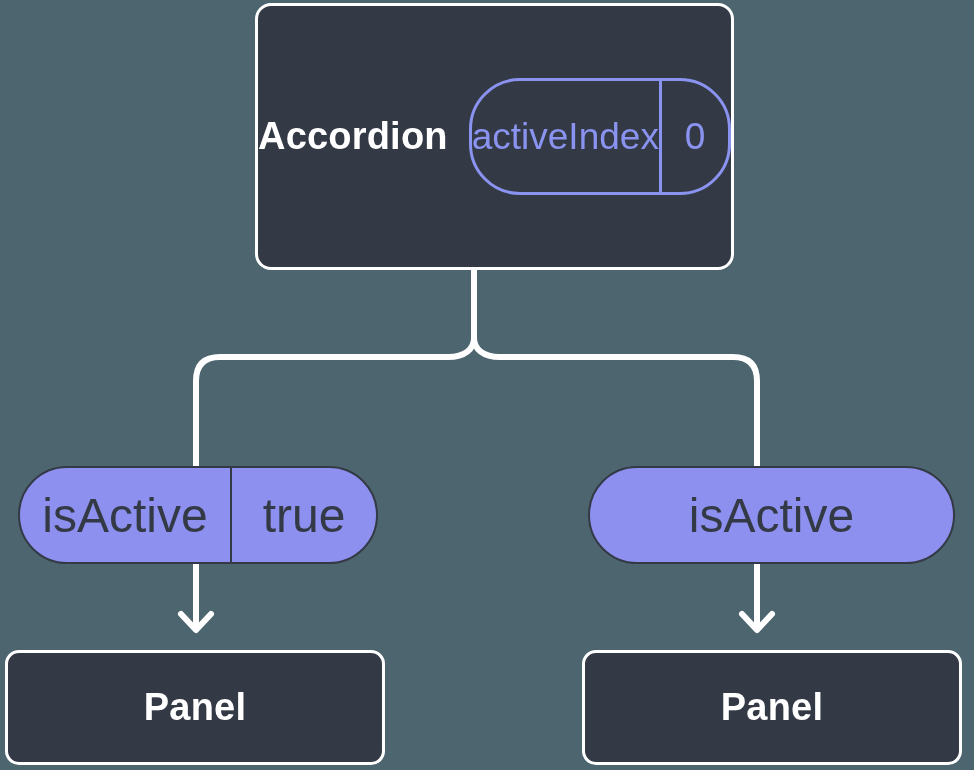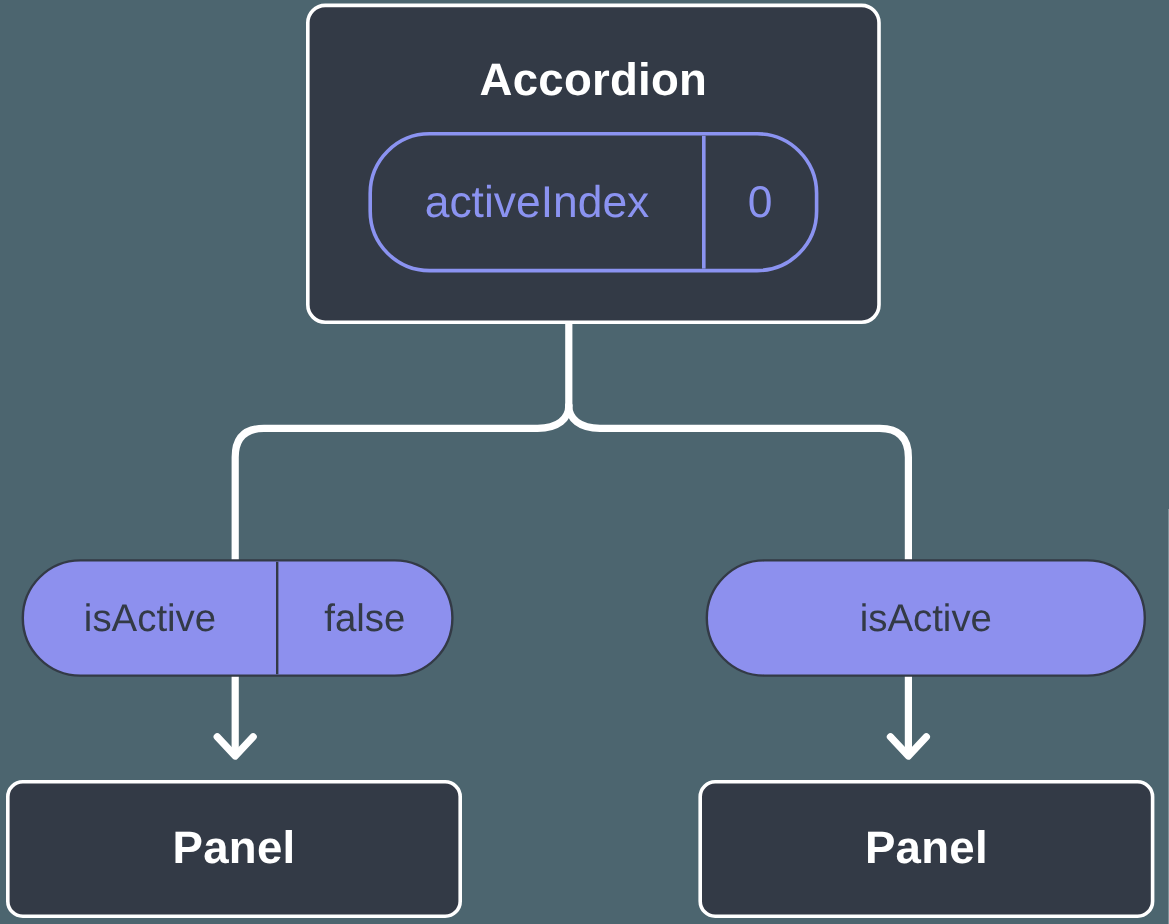--- a/index.html
+++ b/index.html
@@ -44,21 +44,21 @@
     font-weight: 600;
     letter-spacing: 0.2px;
     white-space: nowrap;
   }
 
   
   .root-node {
     left: 255px; top: 3px;
     width: 479px; height: 267px;
     border-radius: 16px;
-    flex-direction: column;
+    flex-direction: row;
     gap: 21px;
   }
   .state-pill {
     box-sizing: border-box;
     width: 375px; height: 117px;
     border: 3px solid var(--prop-purple, #8B93F1);
     border-radius: 51px;
     display: flex;
     align-items: stretch;
     overflow: hidden;
@@ -92,21 +92,21 @@
     overflow: hidden;
     z-index: 1;
   }
   .prop-pill.left  { left: 18px;  width: 360px; }
   .prop-pill.right { left: 588px; width: 367px; }
   .prop-pill .seg {
     display: flex;
     align-items: center;
     justify-content: center;
     color: var(--pill-text, #333A46);
-    font-size: 32px;
+    font-size: 48px;
     font-weight: 400;
     white-space: nowrap;
   }
   .prop-pill .seg.name { flex: 1; }
   .prop-pill .seg.value { border-left: 2px solid var(--pill-outline, #333A46); }
   .prop-pill.left  .seg.value { width: 144px; }
   .prop-pill.right .seg.value { width: 151px; }
 
   
   .panel-node {
@@ -135,21 +135,21 @@
   <div class="node root-node">
     <div class="node-title">Accordion</div>
     <div class="state-pill">
       <div class="seg name">activeIndex</div>
       <div class="seg value">0</div>
     </div>
   </div>
 
   <div class="prop-pill left">
     <div class="seg name">isActive</div>
-    <div class="seg value">false</div>
+    <div class="seg value">true</div>
   </div>
 
   <div class="prop-pill right">
     <div class="seg name">isActive</div>
   </div>
 
   <div class="node panel-node left">
     <div class="node-title">Panel</div>
   </div>
   <div class="node panel-node right">

